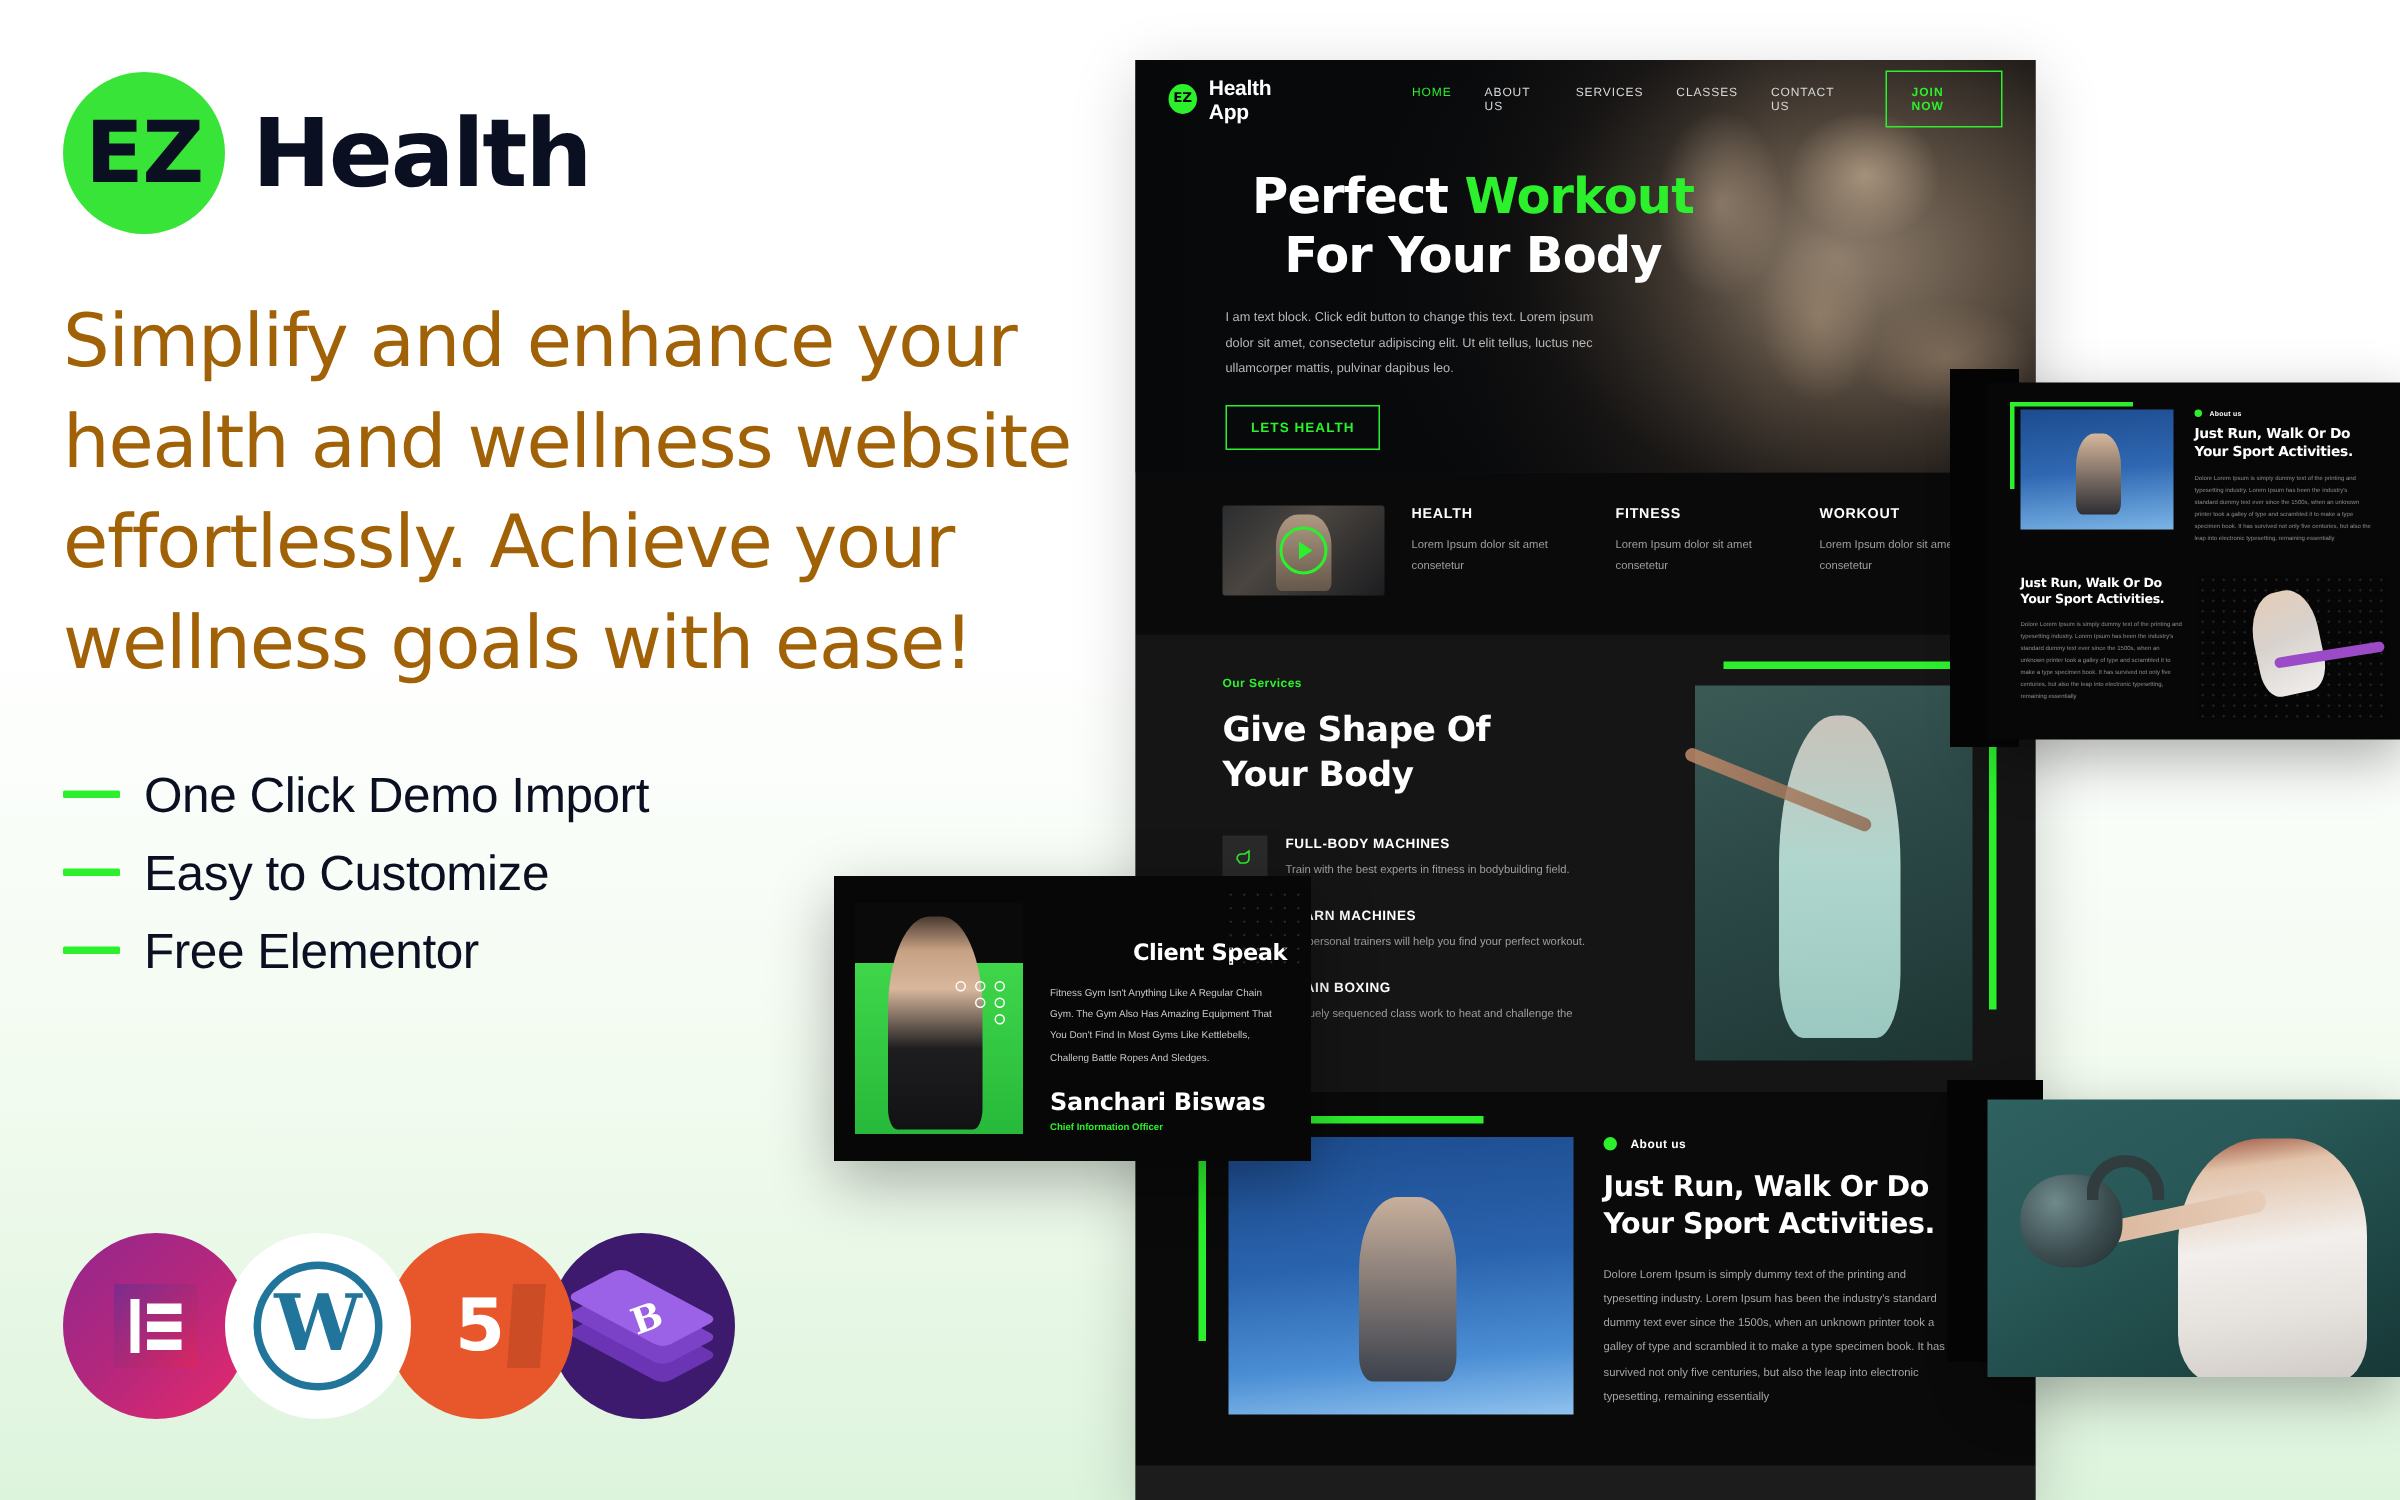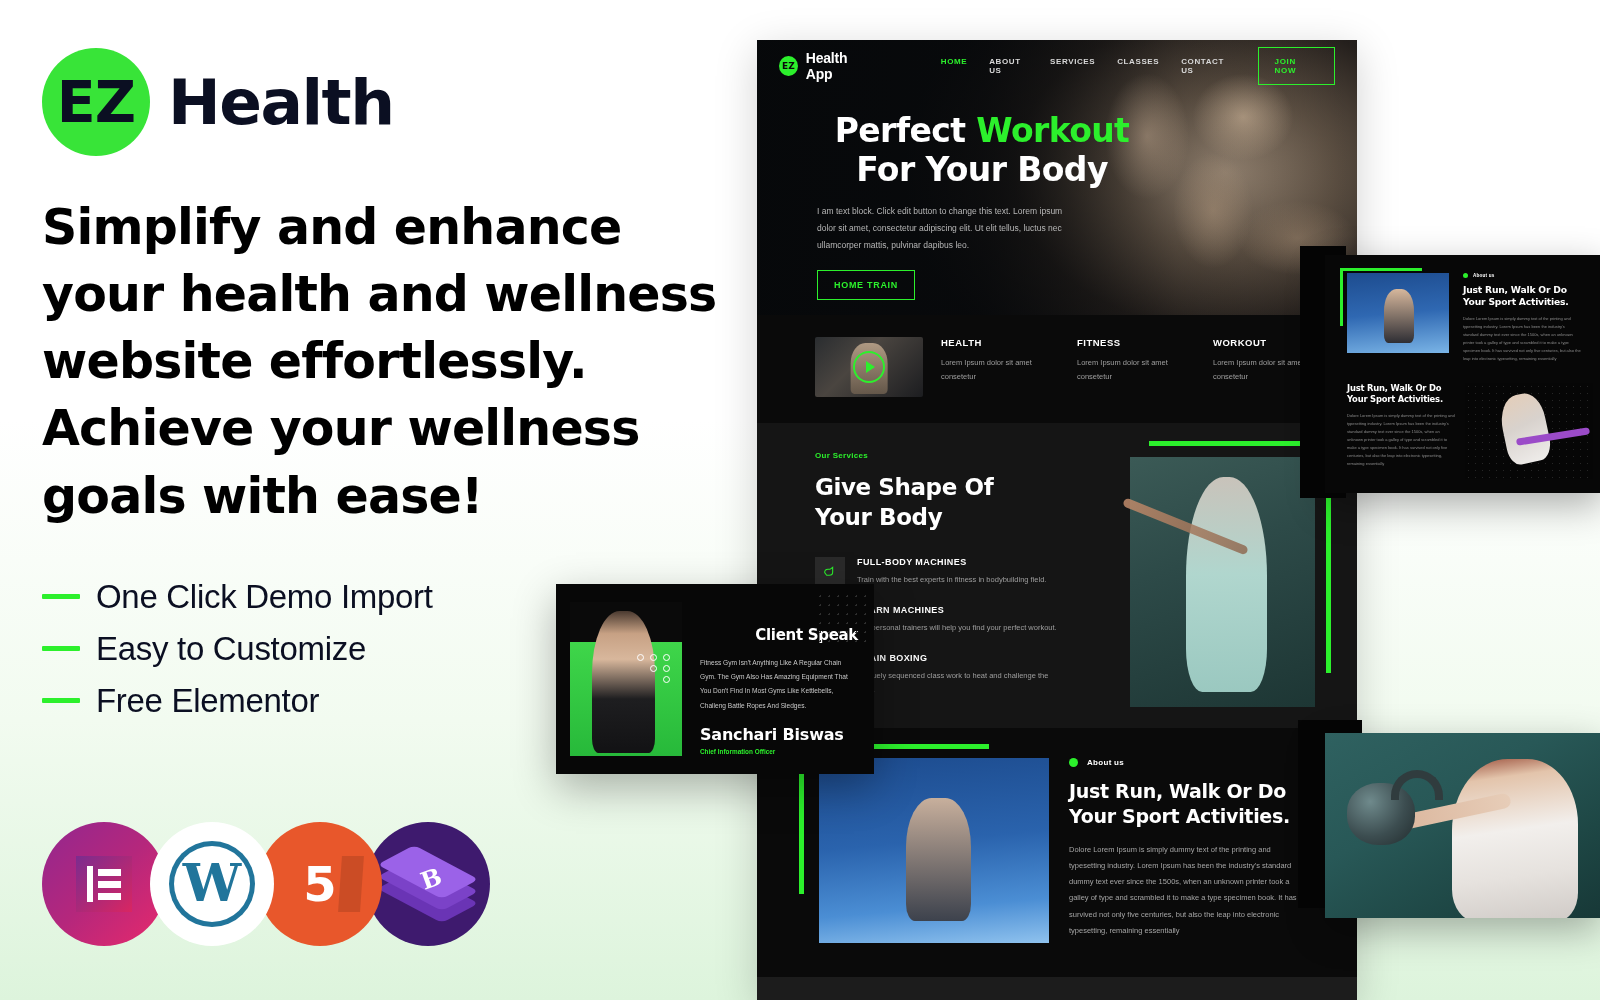--- a/index.html
+++ b/index.html
@@ -17,22 +17,22 @@
   .logo-circle {
     width:108px; height:108px; border-radius:50%; background:#38E438;
     display:flex; align-items:center; justify-content:center;
   }
   .logo-ez { font-size:57px; font-weight:bold; color:#0B0F22; letter-spacing:-1px; font-family:"DejaVu Sans", sans-serif; }
   .logo-word { font-size:63px; font-weight:bold; color:#0B0F22; letter-spacing:-1.5px; font-family:"DejaVu Sans", sans-serif; }
 
   .headline {
     margin-top:32px; width:680px;
     font-family:"DejaVu Sans", sans-serif;
-    font-size:49px; font-weight:bold; line-height:1.37;
-    color:#000000; letter-spacing:-0.8px;
+    font-size:49px; font-weight:normal; line-height:1.37;
+    color:#a16207; letter-spacing:-0.8px;
   }
 
   .features { margin-top:48px; display:flex; flex-direction:column; gap:14px; }
   .feature { display:flex; align-items:center; gap:16px; }
   .feat-dash { width:38px; height:5px; background:#2CF02C; border-radius:1px; flex:none; }
   .feat-label { font-size:33px; color:#0B0F22; font-family:"Liberation Sans", sans-serif; letter-spacing:-0.3px; }
 
   .badges { position:absolute; left:42px; top:822px; display:flex; }
   .badge { width:124px; height:124px; border-radius:50%; position:relative; margin-right:-16px; display:flex; align-items:center; justify-content:center; }
   .badge.elementor { background:linear-gradient(135deg,#92278F 0%,#B5277C 50%,#E8296B 100%); }
@@ -70,21 +70,21 @@
         radial-gradient(ellipse 70px 60px at 62% 28%, rgba(205,180,152,0.72), transparent 72%),
         radial-gradient(ellipse 55px 80px at 52% 62%, rgba(175,150,124,0.65), transparent 72%),
         radial-gradient(ellipse 80px 50px at 80% 72%, rgba(160,136,112,0.55), transparent 74%); }
 
   .nav { position:absolute; left:0; top:0; right:0; height:52px; display:flex; align-items:center; padding:0 22px; z-index:6; }
   .nav-logo { display:flex; align-items:center; gap:8px; }
   .nav-dot { width:20px; height:20px; border-radius:50%; background:#2CF02C; display:flex; align-items:center; justify-content:center;
              font-size:9px; font-weight:bold; color:#0A0A0A; font-family:"DejaVu Sans", sans-serif; }
   .nav-brand { color:#fff; font-size:14px; font-weight:bold; letter-spacing:-0.2px; }
   .nav-links { display:flex; gap:22px; margin-left:68px; }
-  .nav-link { color:#D8D8D8; font-size:8px; letter-spacing:0.6px; font-weight:700; }
+  .nav-link { color:#D8D8D8; font-size:8px; letter-spacing:0.6px; font-weight:400; }
   .nav-link.active { color:#2CF02C; }
   .join-btn { margin-left:28px; border:1.5px solid #2CF02C; color:#2CF02C; font-size:8px; font-weight:bold;
               letter-spacing:0.7px; padding:9px 16px; }
 
   .hero-body { position:absolute; left:60px; top:72px; z-index:6; width:330px; }
   .hero-h1 { font-size:33px; font-weight:bold; color:#fff; line-height:1.17; letter-spacing:-0.6px; font-family:"DejaVu Sans", sans-serif;text-align:center; }
   .hero-h1 .g { color:#2CF02C; }
   .hero-p { margin-top:14px; font-size:8.5px; line-height:2.0; color:#B7B7B7; width:265px; }
   .lets-train { margin-top:16px; display:inline-block; border:1.5px solid #2CF02C; color:#2CF02C;
                 font-size:9px; font-weight:bold; letter-spacing:0.7px; padding:9px 16px; }
@@ -277,21 +277,21 @@
       </div>
       <div class="join-btn">JOIN NOW</div>
     </div>
 
     <div class="hero-body">
       <div class="hero-h1">
         <span>Perfect </span><span class="g">Workout</span><br>
         <span>For Your Body</span>
       </div>
       <div class="hero-p">I am text block. Click edit button to change this text. Lorem ipsum dolor sit amet, consectetur adipiscing elit. Ut elit tellus, luctus nec ullamcorper mattis, pulvinar dapibus leo.</div>
-      <div class="lets-train">HOME TRAIN</div>
+      <div class="lets-train">LETS HEALTH</div>
     </div>
   </div>
 
   <div class="tri">
     <div class="tri-vid">
       <div class="play">
           <span class="play-t"></span>
         </div>
     </div>
     <div class="tri-col">

